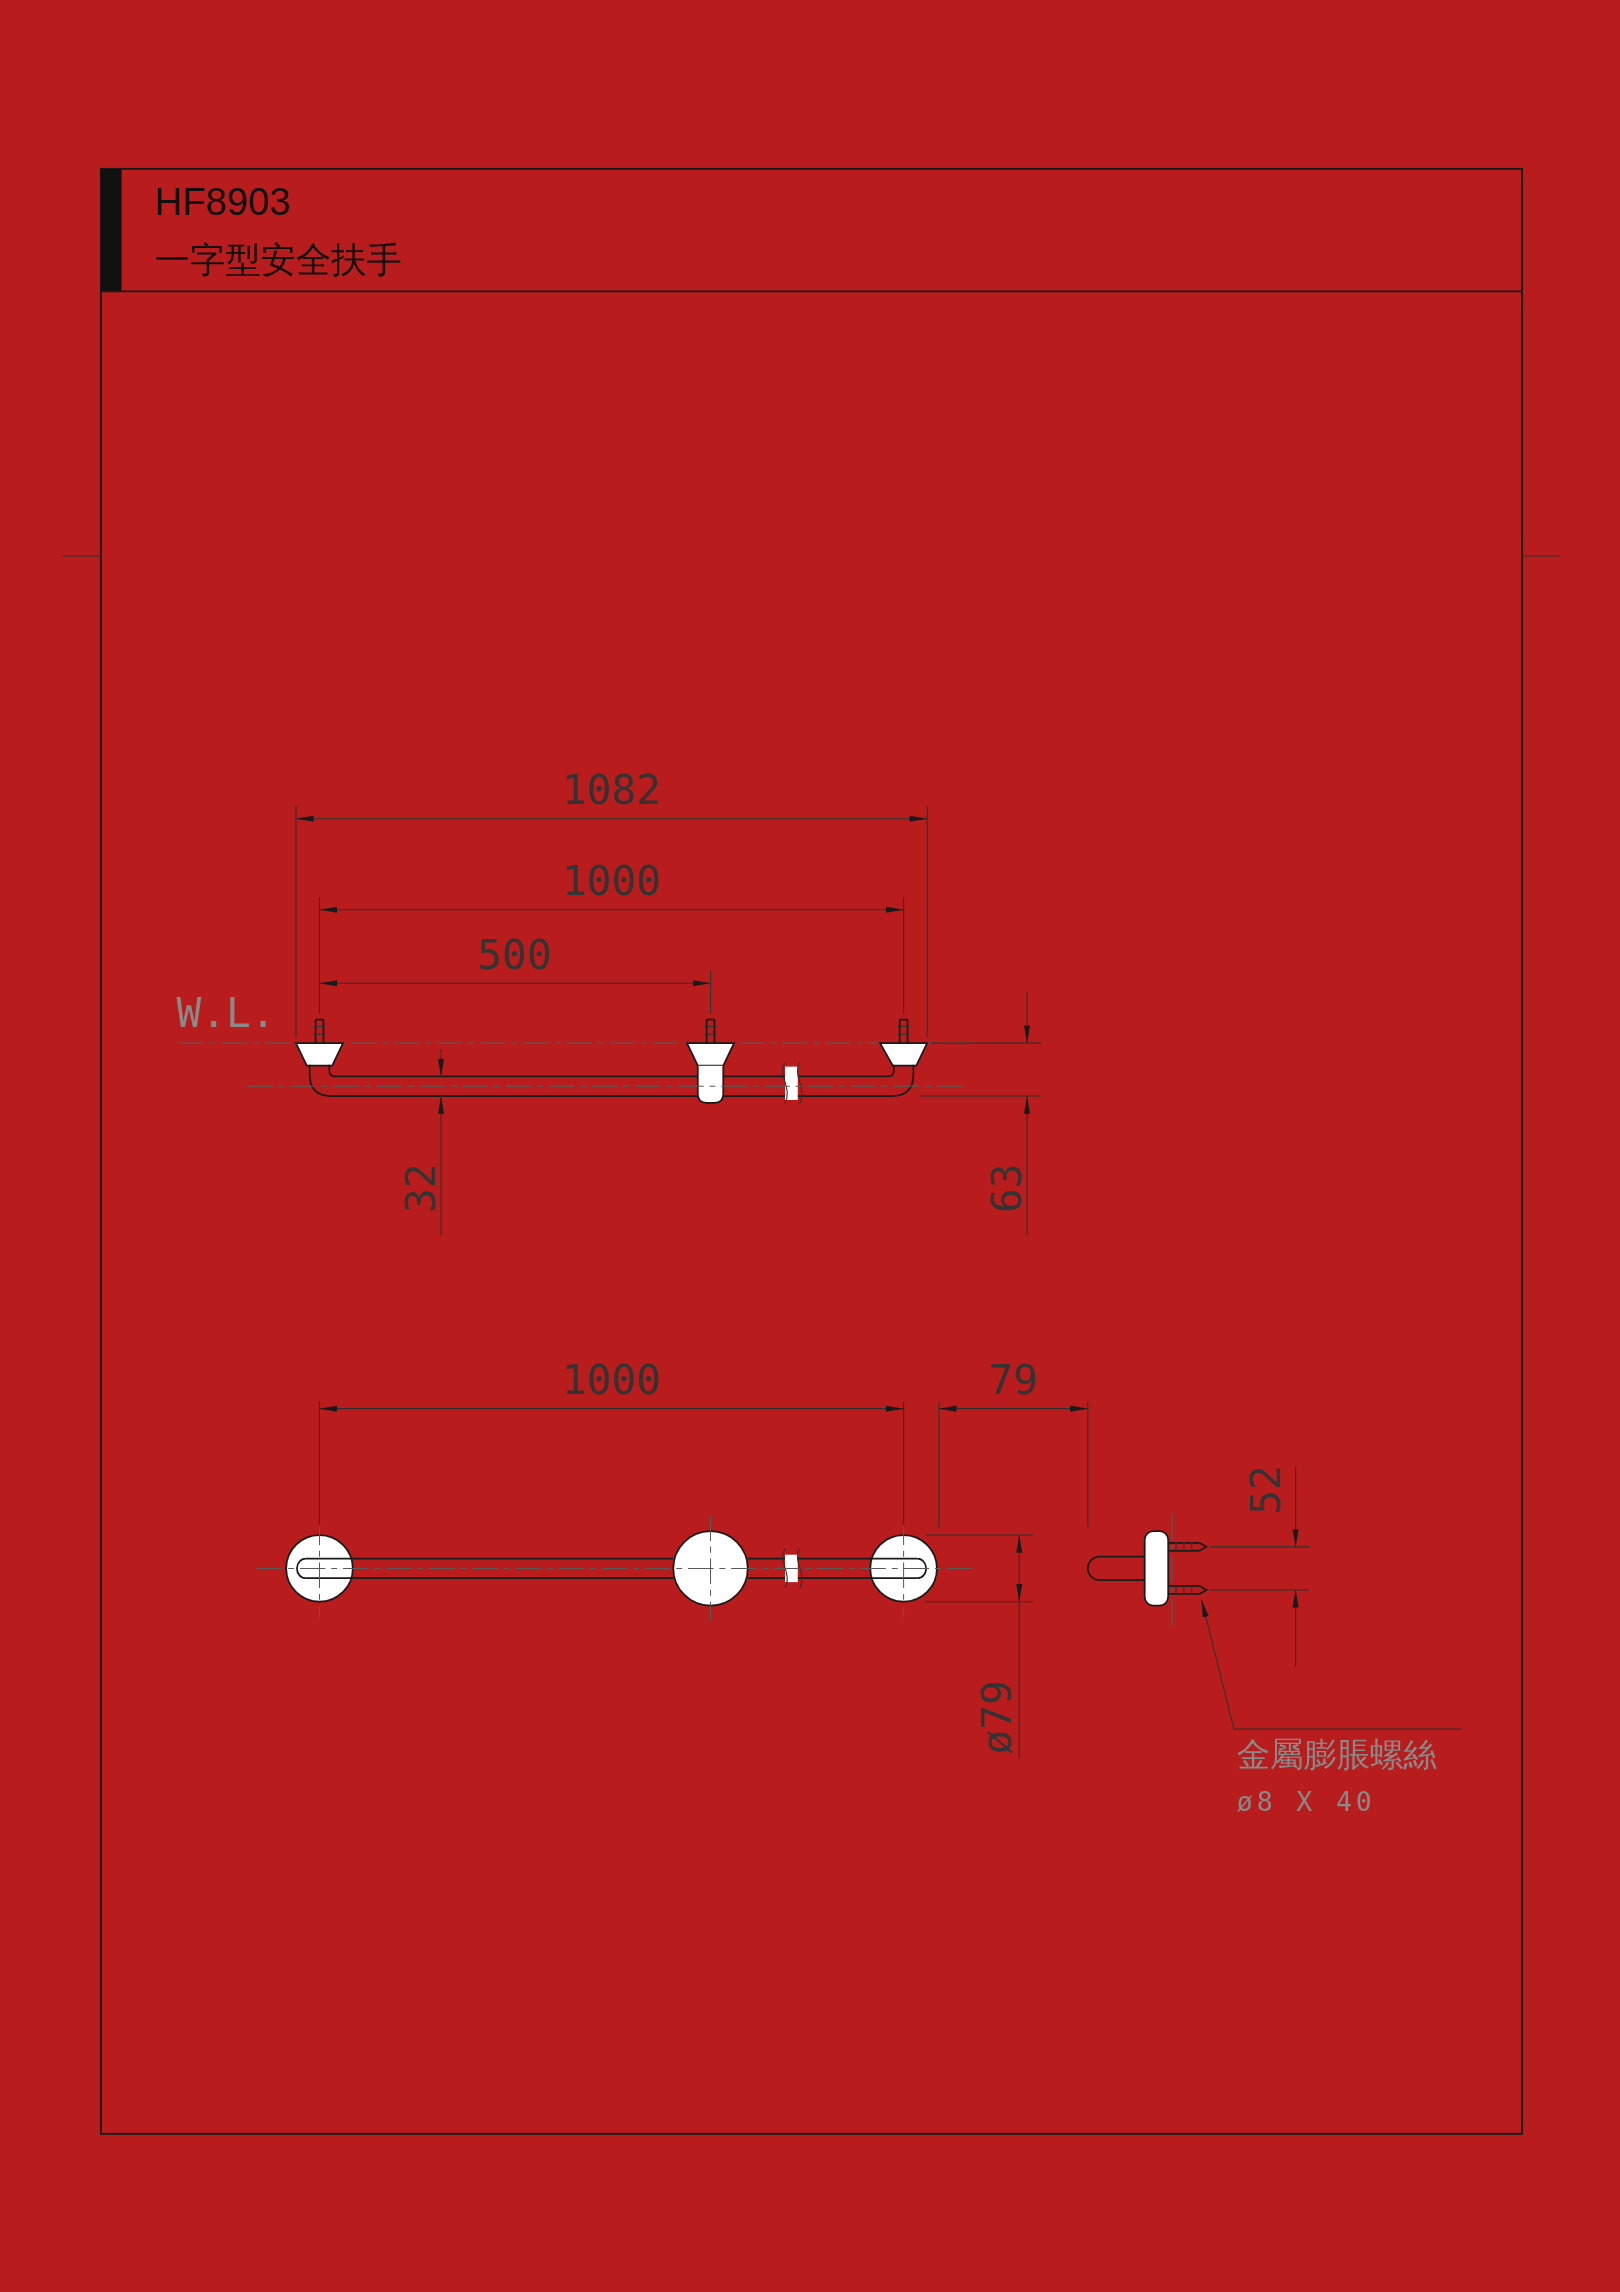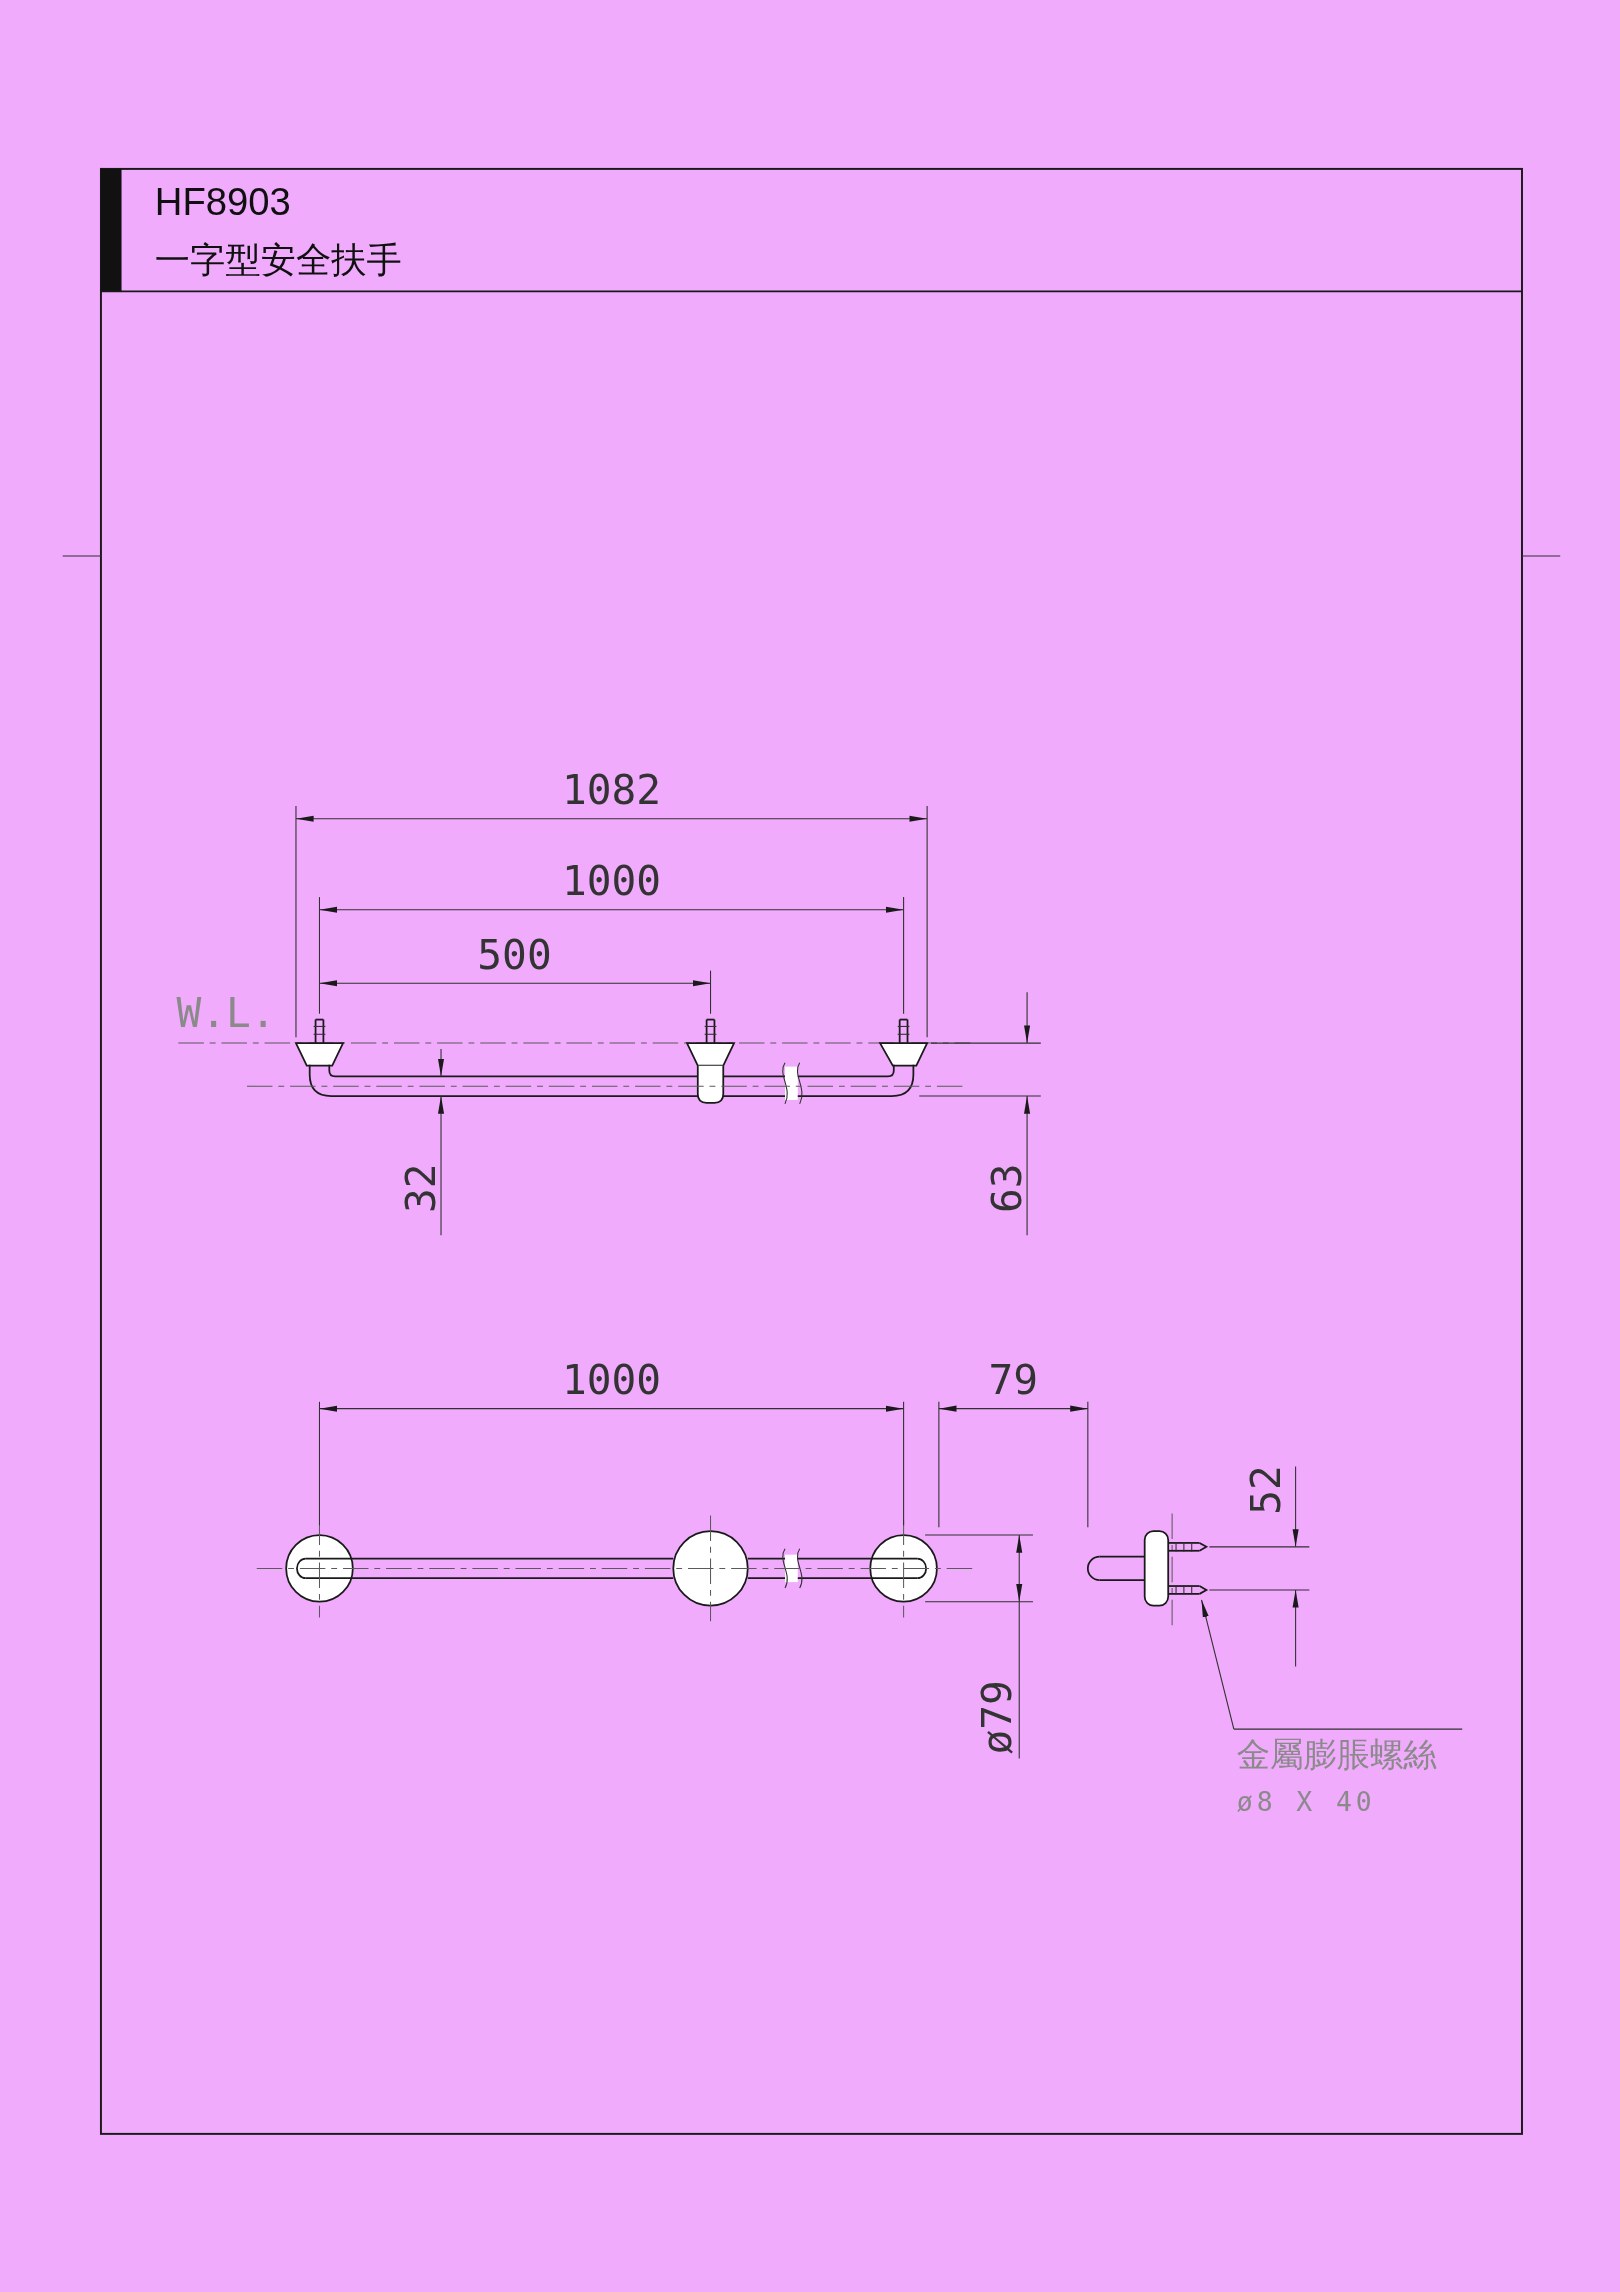--- a/index.html
+++ b/index.html
@@ -1,16 +1,16 @@
 <!DOCTYPE html>
 <html><head>
 <meta charset="utf-8">
 <style>
   html,body{margin:0;padding:0;background:#fff;}
-  .page{position:relative;width:1620px;height:2293px;background:#f0abfc;overflow:hidden;
+  .page{position:relative;width:1620px;height:2293px;background:#b91c1c;overflow:hidden;
         font-family:"Liberation Sans",sans-serif;}
   svg{position:absolute;left:0;top:0;}
   
   .obj{stroke:#1a1a1a;stroke-width:1.8;fill:none;}
   .objf{stroke:#1a1a1a;stroke-width:1.8;fill:#ffffff;}
   .thin{stroke:#303030;stroke-width:1.1;fill:none;}
   .cl{stroke:#5a5a5a;stroke-width:1.05;fill:none;stroke-dasharray:26 6 6 6;}
   .mask{fill:#ffffff;stroke:none;}
   
   .dimtext{font-family:"DejaVu Sans Mono",monospace;font-size:42px;fill:#333333;}

